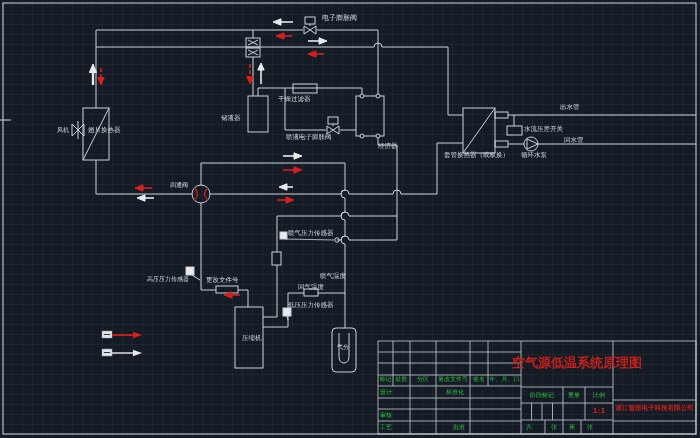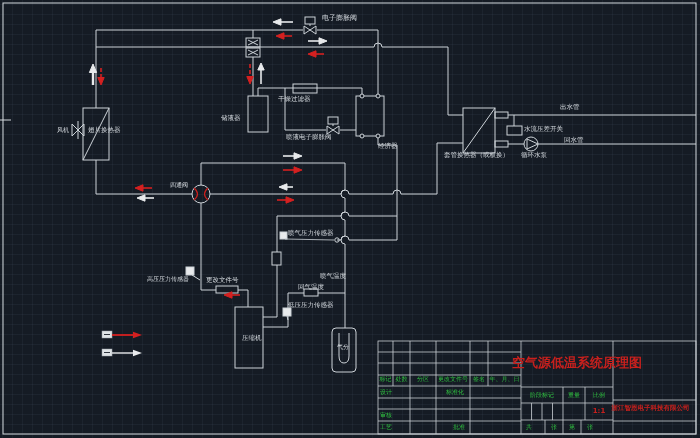--- a/index.html
+++ b/index.html
@@ -237,21 +237,21 @@
 <div class="lbl sm" style="left:288px;top:230px;">喷气压力传感器</div>
 <div class="lbl sm" style="left:284px;top:273px;padding-left:36px;">喷气温度</div>
 <div class="lbl sm" style="left:298px;top:284px;">回气温度</div>
 <div class="lbl sm" style="left:288px;top:302px;">低压压力传感器</div>
 <div class="lbl sm" style="left:242px;top:335px;">压缩机</div>
 <div class="lbl sm" style="left:206px;top:277px;">更改文件号</div>
 <div class="lbl xs" style="left:147px;top:276px;">高压压力传感器</div>
 <div class="lbl xs" style="left:337px;top:344px;">气分</div>
 
 <div class="lbl-r ctr" style="left:521px;top:356px;width:112px;font-size:13px;">空气源低温系统原理图</div>
-<div class="lbl-r ctr" style="left:613px;top:405px;width:75px;font-size:6.5px;">浙江智恩电子科技有限公司</div>
+<div class="lbl-r ctr" style="left:613px;top:405px;width:83px;font-size:6.5px;">浙江智恩电子科技有限公司</div>
 
 <div class="lbl-g ctr" style="left:378px;top:376px;width:15px;">标记</div>
 <div class="lbl-g ctr" style="left:393px;top:376px;width:17px;">处数</div>
 <div class="lbl-g ctr" style="left:410px;top:376px;width:26px;">分区</div>
 <div class="lbl-g ctr" style="left:436px;top:376px;width:34px;">更改文件号</div>
 <div class="lbl-g ctr" style="left:470px;top:376px;width:18px;">签名</div>
 <div class="lbl-g ctr" style="left:488px;top:376px;width:33px;">年、月、日</div>
 
 <div class="lbl-g" style="left:380px;top:389px;">设计</div>
 <div class="lbl-g" style="left:446px;top:389px;">标准化</div>

